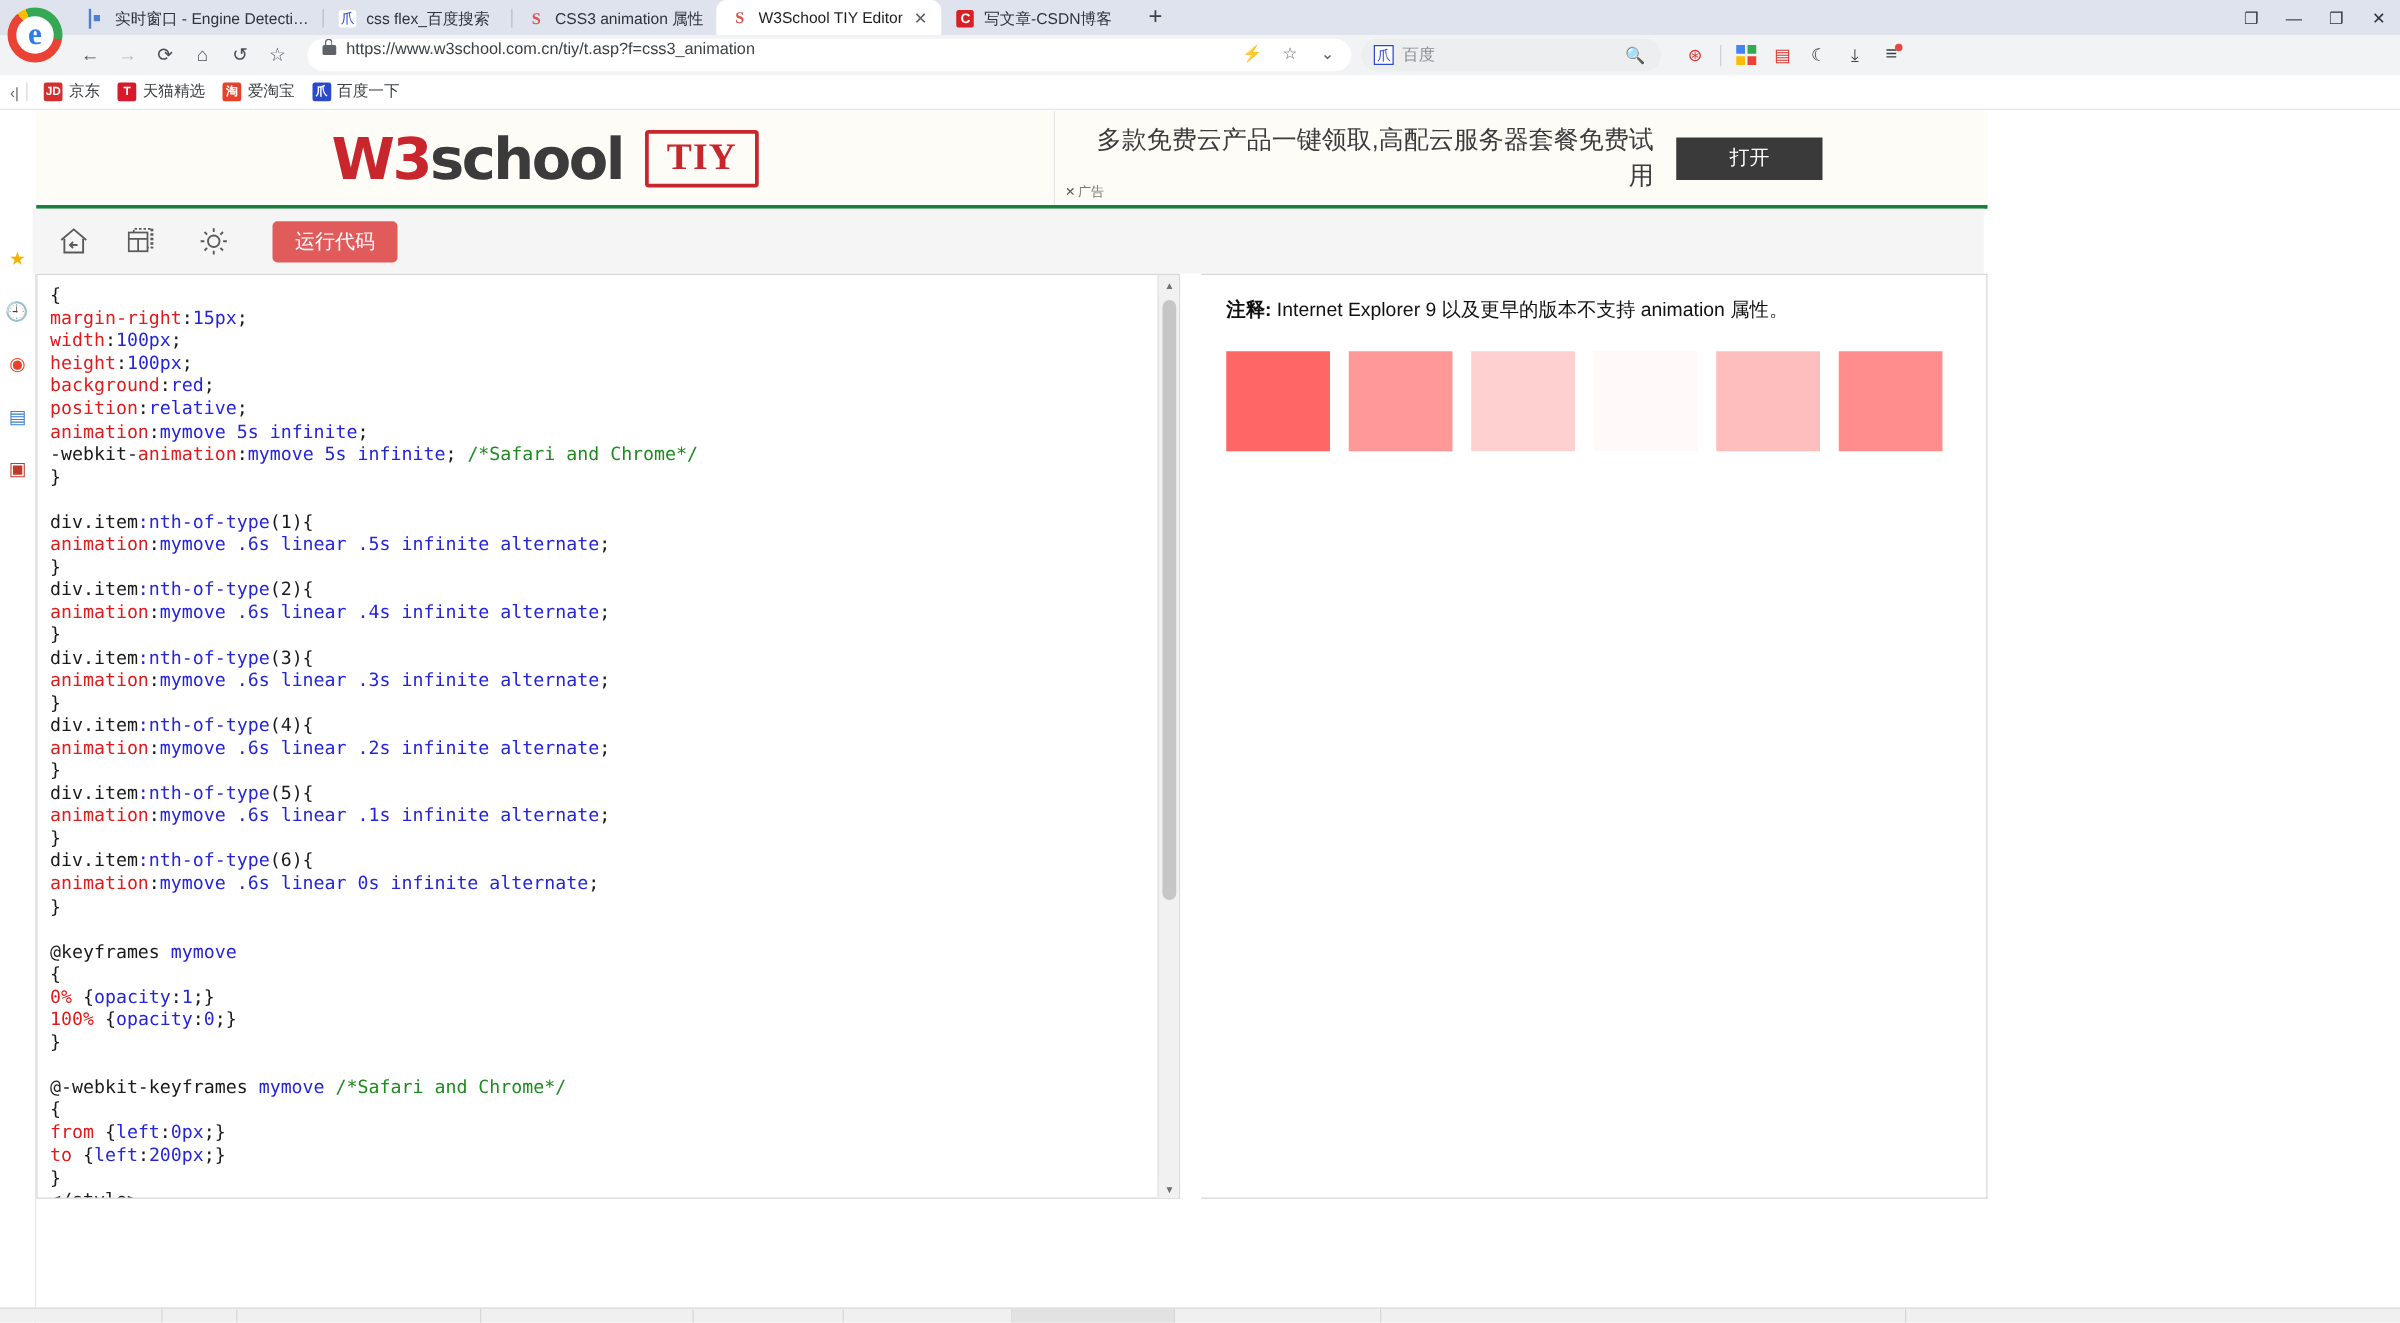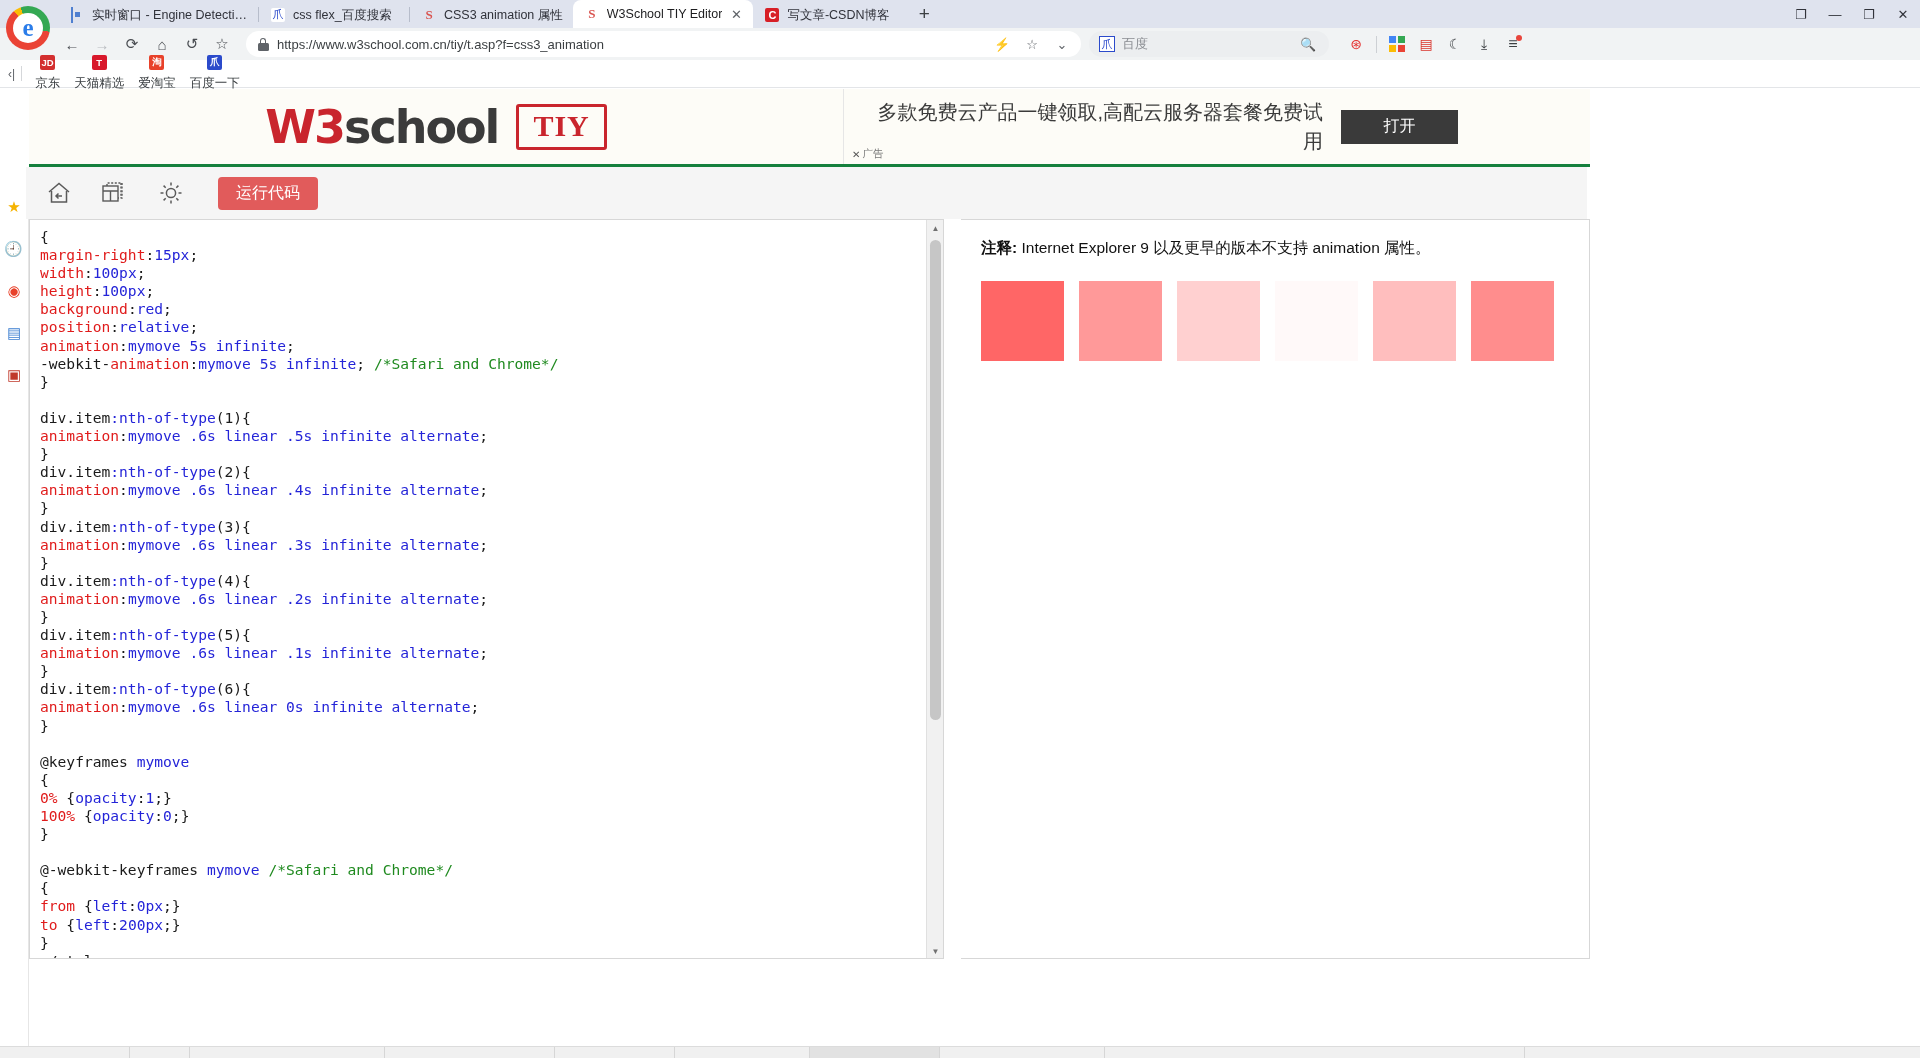--- a/index.html
+++ b/index.html
@@ -103,21 +103,21 @@
   .nav-icons { display: flex; align-items: center; margin-left: 58px; gap: 2px; }
   .nav-btn {
     width: 28px; height: 28px; display: flex; align-items: center;
     justify-content: center; color: #4a4d52; font-size: 15px;
     border-radius: 50%;
   }
   .nav-btn.disabled { color: #b9bcc0; }
   .omnibox {
     flex: 0 0 auto; width: 835px; height: 26px; margin-left: 10px;
     background: #ffffff; border-radius: 13px;
-    display: flex; align-items: center; padding: 0 8px 0 12px; gap: 8px;
+    display: flex; align-items: flex-start; padding: 0 8px 0 12px; gap: 8px;
   }
   .lock-icon { width: 11px; height: 13px; position: relative; flex: 0 0 11px; }
   .lock-icon .body {
     position: absolute; bottom: 0; left: 0; width: 11px; height: 8px;
     background: #5f6368; border-radius: 1.5px;
   }
   .lock-icon .shackle {
     position: absolute; top: 0; left: 2.4px; width: 6px; height: 6px;
     border: 1.6px solid #5f6368; border-bottom: none;
     border-radius: 3px 3px 0 0;
@@ -166,21 +166,20 @@
   }
   .bm-chevrons {
     margin-left: 8px; font-size: 12px; color: #5f6368;
     display: flex; align-items: center; gap: 3px;
   }
   .bm-sep { width: 1px; height: 15px; background: #d5d7da; margin: 0 6px; }
   .bm-item {
     display: flex; align-items: center; gap: 5px;
     padding: 2px 7px; font-size: 12.5px; color: #3c4043;
     white-space: nowrap;
-    flex-direction: column;
   }
   .bm-ico {
     width: 15px; height: 15px; border-radius: 2px; flex: 0 0 15px;
     display: flex; align-items: center; justify-content: center;
     font-size: 9.5px; font-weight: 700; color: #fff;
   }
 
   
   .page {
     position: absolute; top: 89px; left: 0; width: 1920px; height: 969px;

